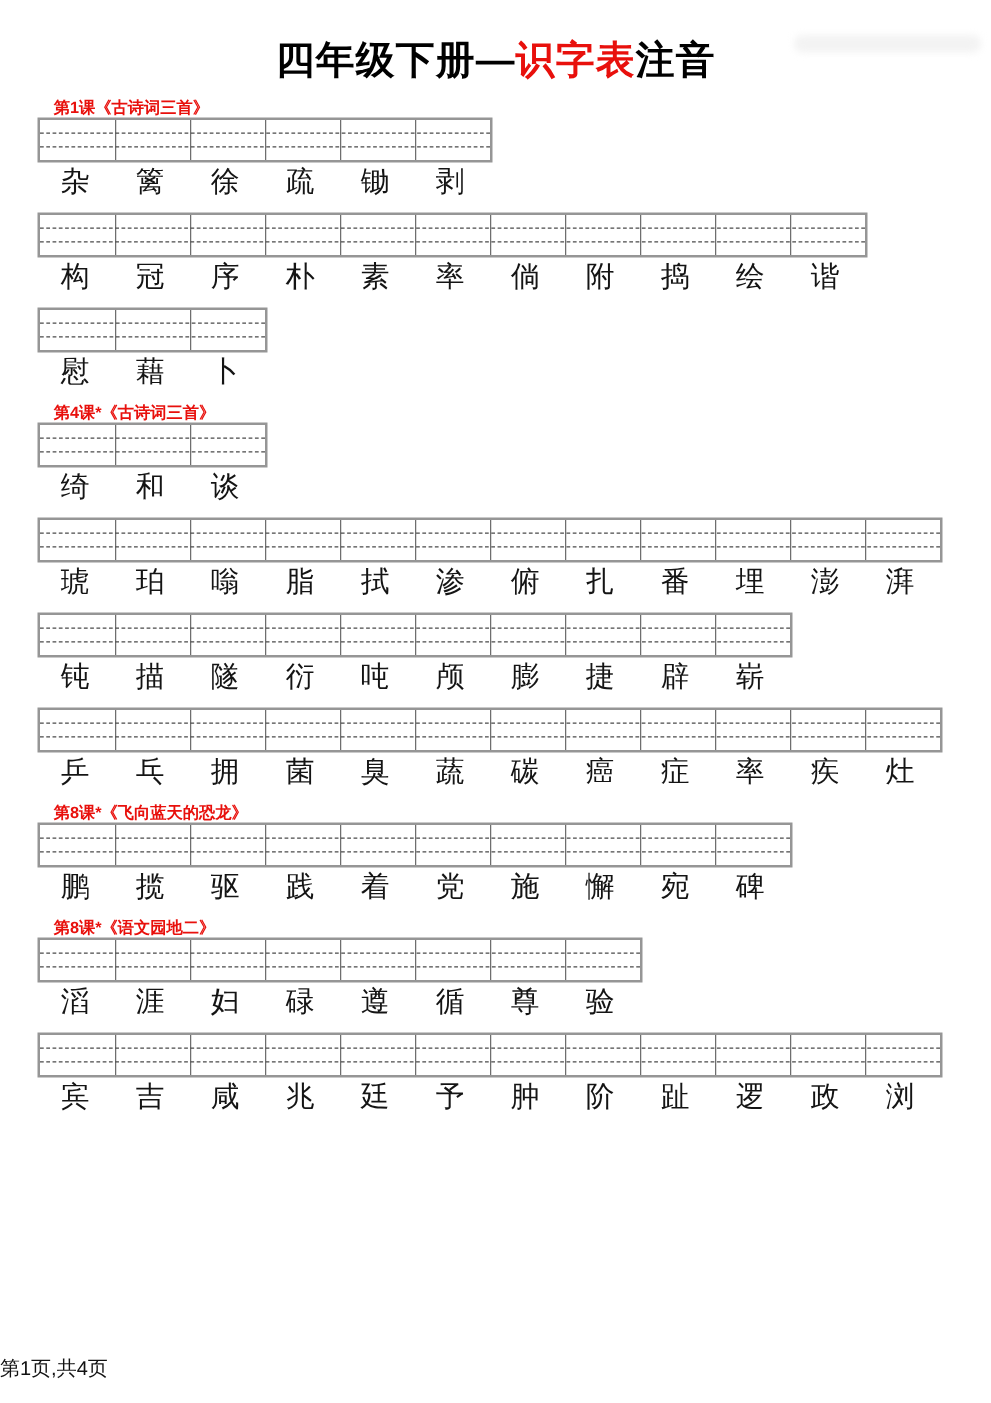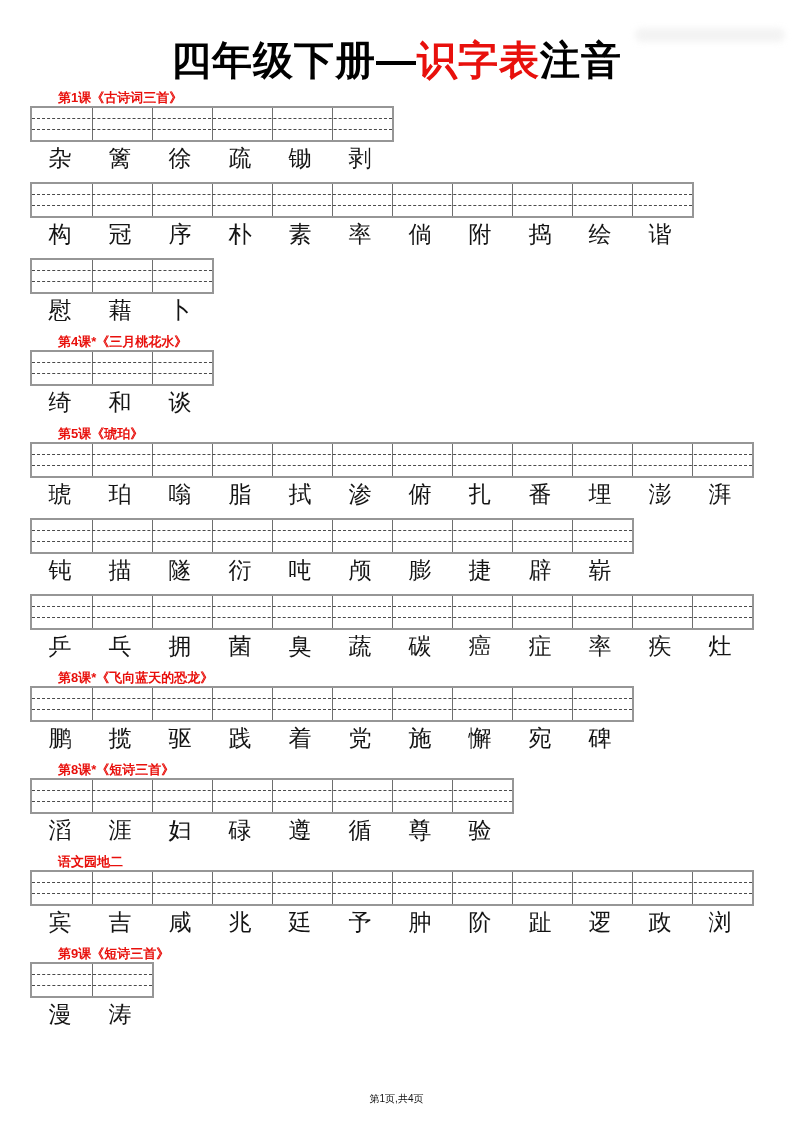--- a/index.html
+++ b/index.html
@@ -11,35 +11,35 @@
     font-family: "Liberation Sans", sans-serif;
     color: #000;
   }
   .scan-smudge {
     position: absolute; top: 28px; right: 8px;
     width: 150px; height: 14px;
     background: #f3f3f3; border-radius: 7px; filter: blur(3px);
   }
   .title {
     text-align: center;
-    margin: 42px 0 12px 0;
-    font-size: 40px;
+    margin: 30px 0 12px 0;
+    font-size: 31px;
     font-weight: bold;
     letter-spacing: 1px;
     line-height: 36px;
   }
   .title .hl { color: var(--accent, #e8100c); }
   .sections { margin-left: 30px; }
   .section { margin: 0 0 9px 0; }
   .section-label {
     color: var(--accent, #e8100c);
     font-weight: bold;
     font-size: 13px;
     line-height: 15px;
-    margin: 0 0 1px 28px;
+    margin: 0 0 1px 13px;
   }
   .pinyin-grid {
     position: relative;
     display: flex;
     height: 32px;
     border: 2px solid #969696;
     background: #fff;
   }
   .cell { flex: 0 0 60px; width: 60px; box-sizing: border-box; }
   .cell + .cell { border-left: 1px solid #6e6e6e; }
@@ -54,22 +54,22 @@
     flex: 0 0 60px; width: 60px;
     text-align: center;
     font-size: 23px;
     line-height: 29px;
     color: #141414;
     font-family: "DejaVu Serif", "Liberation Serif", serif;
   }
   .footer {
     position: absolute;
     bottom: 16px; left: 0; right: 0;
-    text-align: center;
-    font-size: 10px;
+    text-align: left;
+    font-size: 16px;
     color: #111;
   }
 </style>
 </head>
 <body>
 
 <div class="scan-smudge"></div>
 
 <h1 class="title"><span>四年级下册—</span><span class="hl">识字表</span><span>注音</span></h1>
 
@@ -133,36 +133,35 @@
         <div class="dash dash1"></div>
         <div class="dash dash2"></div>
       </div>
       <div class="char-row">
         <div class="char">慰</div>
         <div class="char">藉</div>
         <div class="char">卜</div>
       </div>
     </div>
     <div class="section">
-      <div class="section-label">第4课*《三月桃花水》</div>
+      <div class="section-label">第4课*《古诗词三首》</div>
       <div class="pinyin-grid" style="width: 180px;">
         <div class="cell"></div>
         <div class="cell"></div>
         <div class="cell"></div>
         <div class="dash dash1"></div>
         <div class="dash dash2"></div>
       </div>
       <div class="char-row">
         <div class="char">绮</div>
         <div class="char">和</div>
         <div class="char">谈</div>
       </div>
     </div>
     <div class="section">
-      <div class="section-label">第5课《琥珀》</div>
       <div class="pinyin-grid" style="width: 720px;">
         <div class="cell"></div>
         <div class="cell"></div>
         <div class="cell"></div>
         <div class="cell"></div>
         <div class="cell"></div>
         <div class="cell"></div>
         <div class="cell"></div>
         <div class="cell"></div>
         <div class="cell"></div>
@@ -270,21 +269,21 @@
         <div class="char">践</div>
         <div class="char">着</div>
         <div class="char">党</div>
         <div class="char">施</div>
         <div class="char">懈</div>
         <div class="char">宛</div>
         <div class="char">碑</div>
       </div>
     </div>
     <div class="section">
-      <div class="section-label">第8课*《短诗三首》</div>
+      <div class="section-label">第8课*《语文园地二》</div>
       <div class="pinyin-grid" style="width: 480px;">
         <div class="cell"></div>
         <div class="cell"></div>
         <div class="cell"></div>
         <div class="cell"></div>
         <div class="cell"></div>
         <div class="cell"></div>
         <div class="cell"></div>
         <div class="cell"></div>
         <div class="dash dash1"></div>
@@ -295,21 +294,20 @@
         <div class="char">涯</div>
         <div class="char">妇</div>
         <div class="char">碌</div>
         <div class="char">遵</div>
         <div class="char">循</div>
         <div class="char">尊</div>
         <div class="char">验</div>
       </div>
     </div>
     <div class="section">
-      <div class="section-label">语文园地二</div>
       <div class="pinyin-grid" style="width: 720px;">
         <div class="cell"></div>
         <div class="cell"></div>
         <div class="cell"></div>
         <div class="cell"></div>
         <div class="cell"></div>
         <div class="cell"></div>
         <div class="cell"></div>
         <div class="cell"></div>
         <div class="cell"></div>
@@ -327,28 +325,15 @@
         <div class="char">廷</div>
         <div class="char">予</div>
         <div class="char">肿</div>
         <div class="char">阶</div>
         <div class="char">趾</div>
         <div class="char">逻</div>
         <div class="char">政</div>
         <div class="char">浏</div>
       </div>
     </div>
-    <div class="section">
-      <div class="section-label">第9课《短诗三首》</div>
-      <div class="pinyin-grid" style="width: 120px;">
-        <div class="cell"></div>
-        <div class="cell"></div>
-        <div class="dash dash1"></div>
-        <div class="dash dash2"></div>
-      </div>
-      <div class="char-row">
-        <div class="char">漫</div>
-        <div class="char">涛</div>
-      </div>
-    </div>
   </div>
 
 <div class="footer">第1页,共4页</div>
 
 </body></html>

